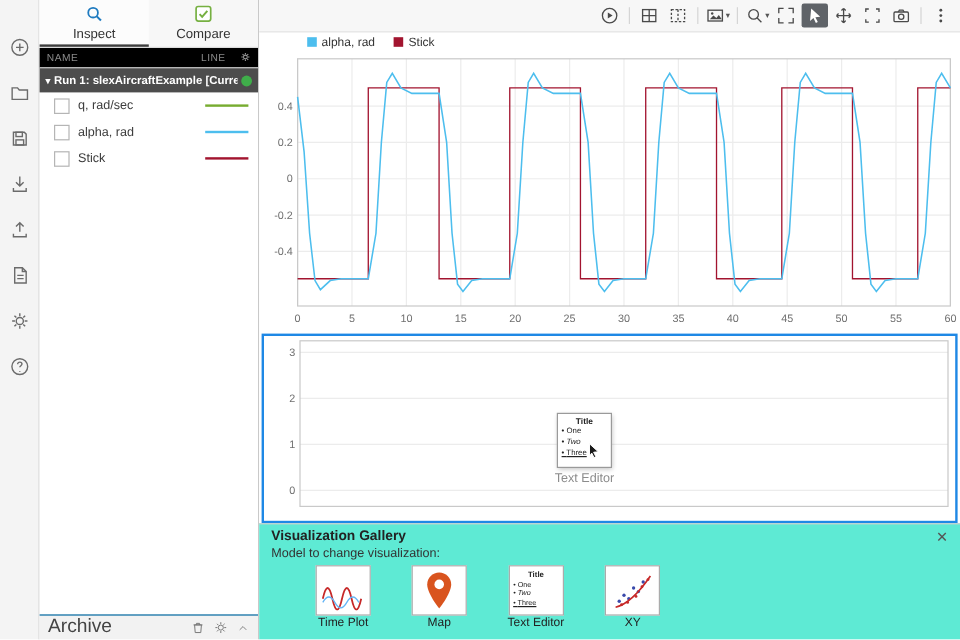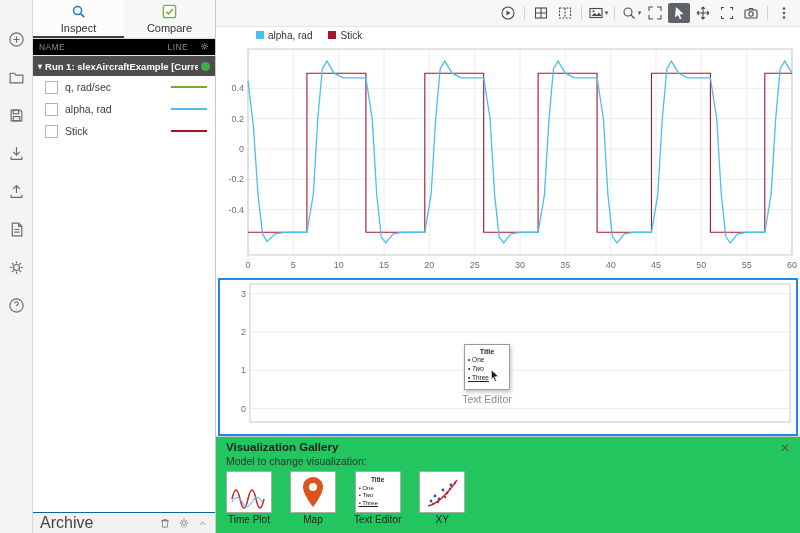--- a/index.html
+++ b/index.html
@@ -61,26 +61,26 @@
   .ghost{position:absolute;left:237px;top:64px;width:60px;text-align:center;}
   .gcard{width:46px;height:46px;background:#fff;border:1px solid #9a9a9a;box-shadow:1px 2px 4px rgba(0,0,0,.25);
     margin:0 auto;padding:2px 3px;box-sizing:border-box;text-align:left;position:relative;
     font-size:6.5px;line-height:1.35;color:#222;}
   .gcard .t{font-weight:bold;font-size:7px;text-align:center;}
   .gcard .it{font-style:italic;}
   .gcard .un{text-decoration:underline;}
   .gcursor{position:absolute;left:23px;top:24px;}
   .glab{color:#8c8c8c;font-size:10.5px;margin-top:3px;white-space:nowrap;}
   
-  .gallery{height:97px;flex:none;border-top:1px solid #cfcfcf;background:#22c55e;padding:4px 10px;
+  .gallery{height:97px;flex:none;border-top:1px solid #cfcfcf;background:#5eead4;padding:4px 10px;
     box-sizing:border-box;position:relative;}
   .gtitle{font-weight:bold;font-size:11.5px;color:#222;}
   .gclose{position:absolute;right:10px;top:4px;color:#555;font-size:12px;cursor:pointer;}
   .ginstr{font-size:10.5px;color:#333;margin-top:2px;}
-  .gitems{display:flex;gap:18px;margin-top:4px;}
+  .gitems{display:flex;gap:34px;margin-top:4px;margin-left:37px;}
   .gtilewrap{display:flex;flex-direction:column;align-items:center;cursor:grab;}
   .gtile{width:46px;height:42px;background:#fff;border:1px solid #ababab;display:flex;align-items:center;
     justify-content:center;box-sizing:border-box;}
   .glabel{font-size:10px;color:#222;text-align:center;margin-top:1px;}
   .mini{font-size:6px;line-height:1.3;color:#222;width:100%;padding:1px 3px;text-align:left;}
   .mini .t{font-weight:bold;font-size:6.5px;text-align:center;}
   .mini .it{font-style:italic;}
   .mini .un{text-decoration:underline;}
 </style>
 </head>

